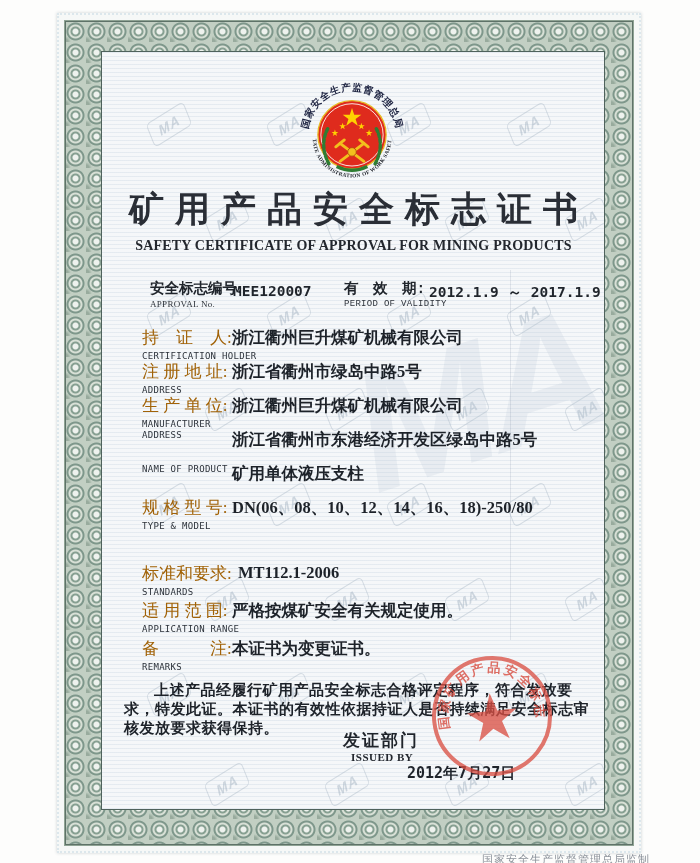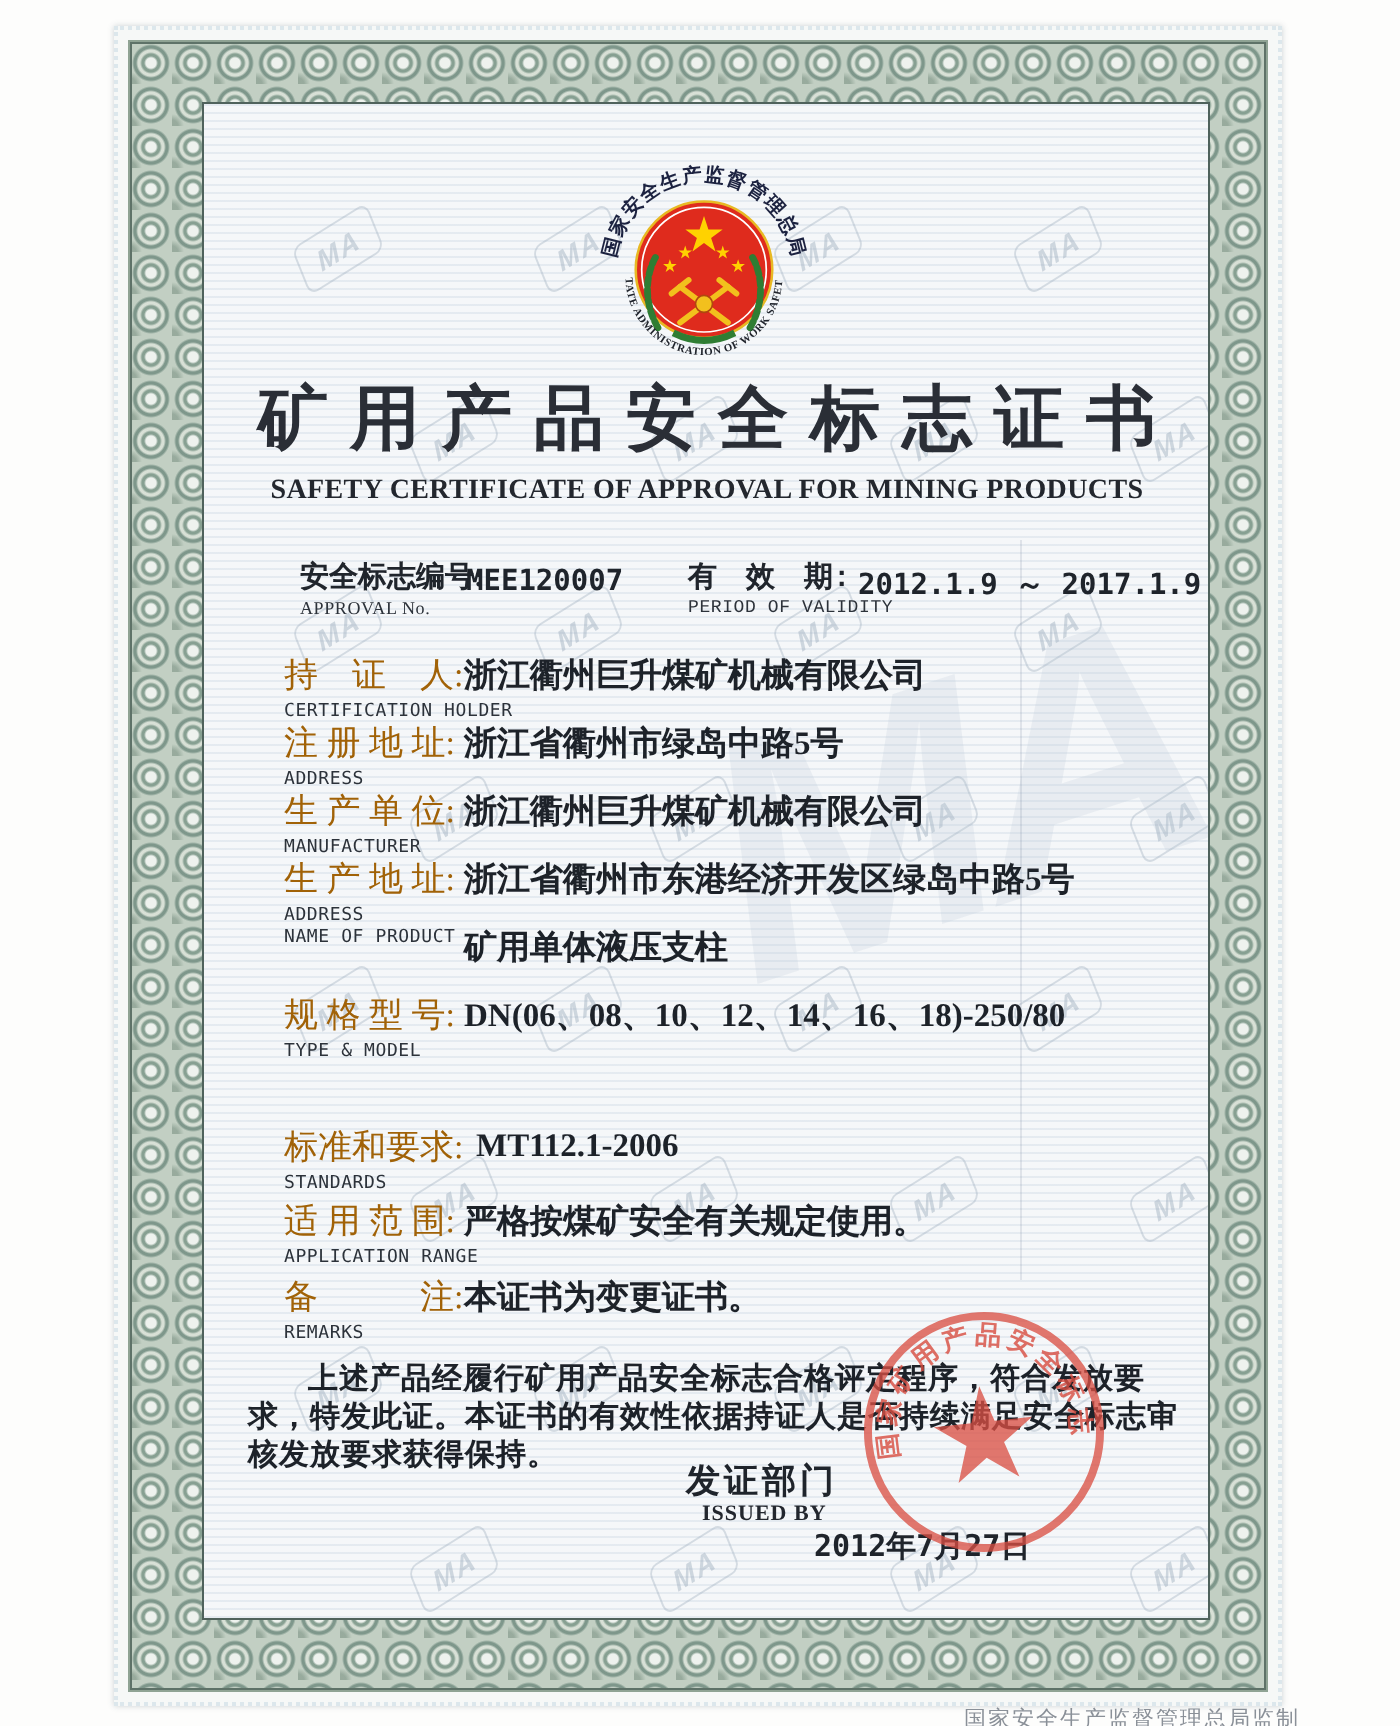--- a/index.html
+++ b/index.html
@@ -229,21 +229,20 @@
     <div class="cn">注 册 地 址:</div>
     <div class="en">ADDRESS</div>
     <div class="val">浙江省衢州市绿岛中路5号</div>
   </div>
   <div class="row r3">
     <div class="cn">生 产 单 位:</div>
     <div class="en">MANUFACTURER</div>
     <div class="val">浙江衢州巨升煤矿机械有限公司</div>
   </div>
   <div class="row r4">
-    <div class="cn">生 产 地 址:</div>
     <div class="en">ADDRESS</div>
     <div class="val">浙江省衢州市东港经济开发区绿岛中路5号</div>
   </div>
   <div class="row r5">
     <div class="en">NAME OF PRODUCT</div>
     <div class="val">矿用单体液压支柱</div>
   </div>
   <div class="row r6">
     <div class="cn">规 格 型 号:</div>
     <div class="en">TYPE &amp; MODEL</div>

